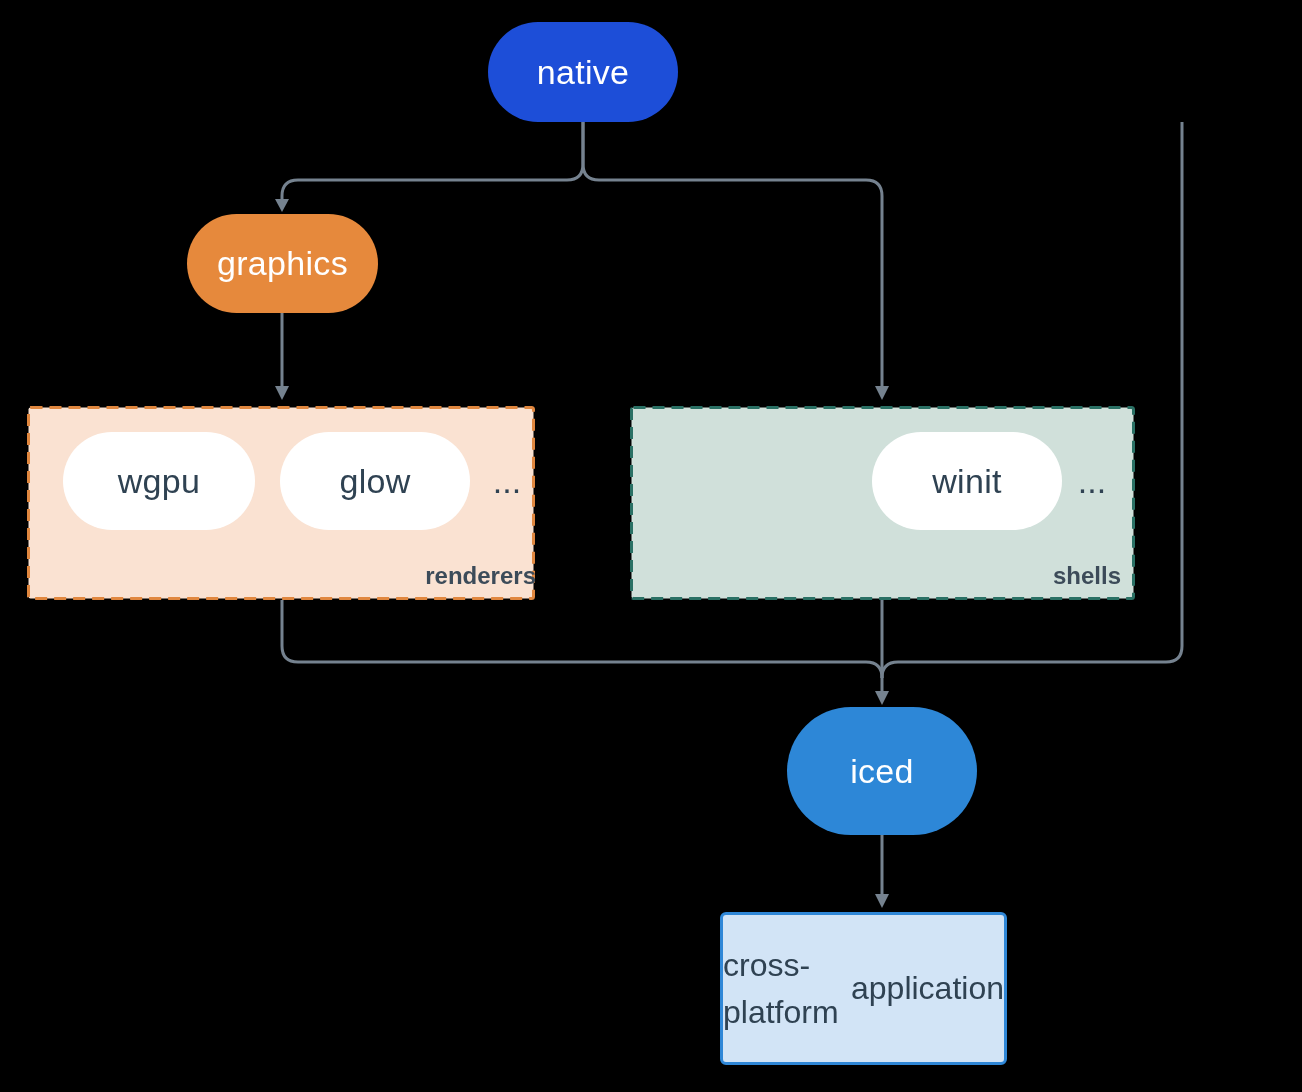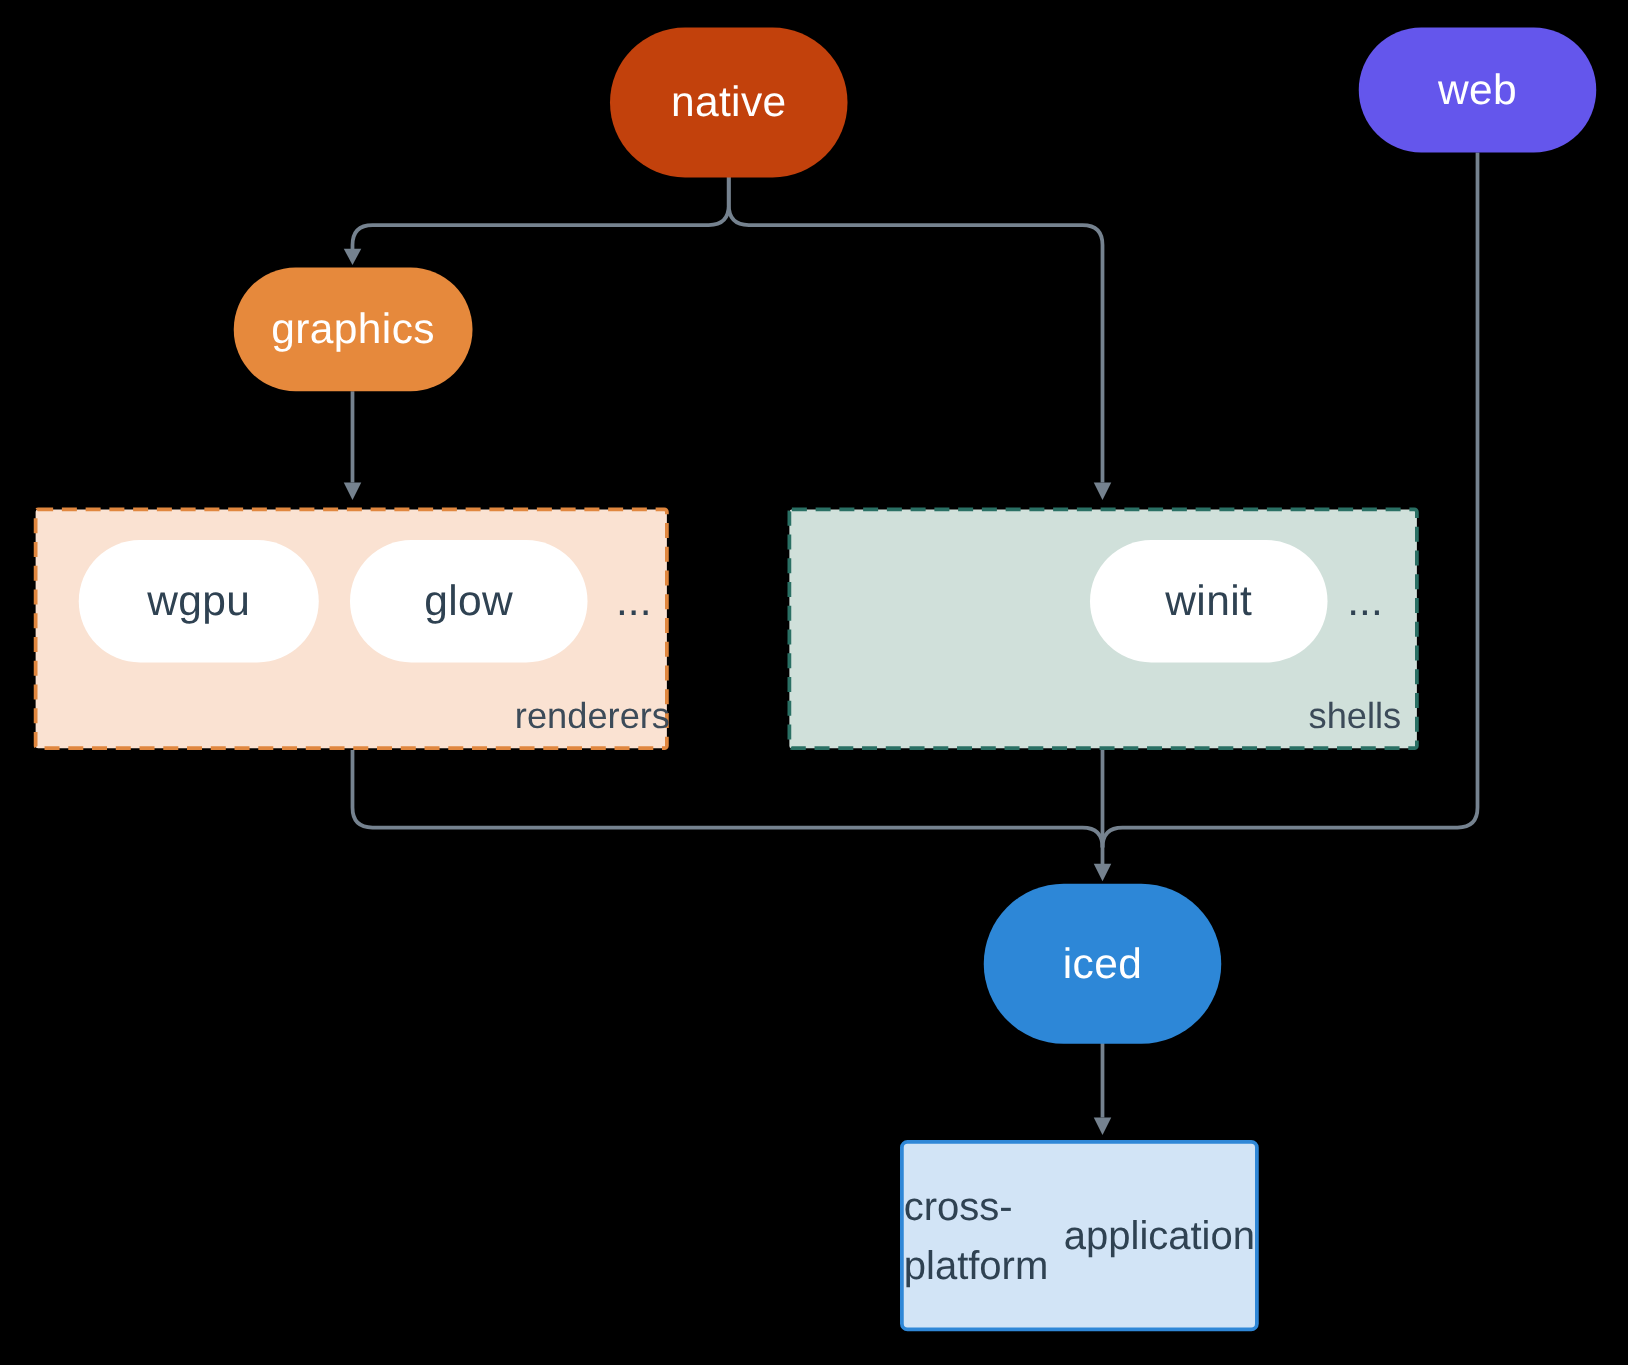--- a/index.html
+++ b/index.html
@@ -21,21 +21,21 @@
   .pill {
     position: absolute;
     display: flex;
     align-items: center;
     justify-content: center;
     border-radius: 999px;
     font-size: 34px;
     color: #ffffff;
     letter-spacing: 0.3px;
   }
-  .node-native   { left: 488px;  top: 22px;  width: 190px; height: 120px; background: #c2410c; }
+  .node-native   { left: 488px;  top: 22px;  width: 190px; height: 100px; background: #1d4ed8; }
   .node-web      { left: 1087px; top: 22px;  width: 190px; height: 100px; background: #6456ec; }
   .node-graphics { left: 187px;  top: 214px; width: 191px; height: 99px;  background: #e6893c; }
   .node-iced     { left: 787px;  top: 707px; width: 190px; height: 128px;  background: #2d87d7; }
 
   .group { position: absolute; }
   .group-renderers { left: 42px;  top: 406px; width: 508px; height: 194px; }
   .group-shells    { left: 630px; top: 406px; width: 505px; height: 194px; }
 
   .item { background: #ffffff; color: #2f4252; }
   .item-wgpu   { left: 21px;  top: 26px; width: 192px; height: 98px; }
@@ -47,22 +47,23 @@
     position: absolute;
     top: 26px; right: 8px;
     width: 70px; height: 98px;
     display: flex; align-items: center; justify-content: center;
     font-size: 34px;
     color: #2f4252;
   }
   .group-label {
     position: absolute;
     right: 14px; bottom: 10px;
-    font-size: 29px;
+    font-size: 24px;
     color: #3c4b59;
+    font-weight: bold;
   }
 
   .app-box {
     position: absolute;
     left: 720px; top: 912px;
     width: 287px; height: 153px;
     background: #d2e4f6;
     border: 3px solid #2f87d7;
     border-radius: 6px;
     display: flex; flex-direction: row;
@@ -97,23 +98,20 @@
       <polygon points="875,386 889,386 882,400"></polygon>
       <polygon points="275,386 289,386 282,400"></polygon>
       <polygon points="875,691 889,691 882,705"></polygon>
       <polygon points="875,894 889,894 882,908"></polygon>
     </g>
   </svg>
 
   <div class="pill node-native">
     <span>native</span>
   </div>
-  <div class="pill node-web">
-    <span>web</span>
-  </div>
   <div class="pill node-graphics">
     <span>graphics</span>
   </div>
 
   <div class="group group-renderers">
     <div class="pill item item-wgpu">
       <span>wgpu</span>
     </div>
     <div class="pill item item-glow">
       <span>glow</span>

